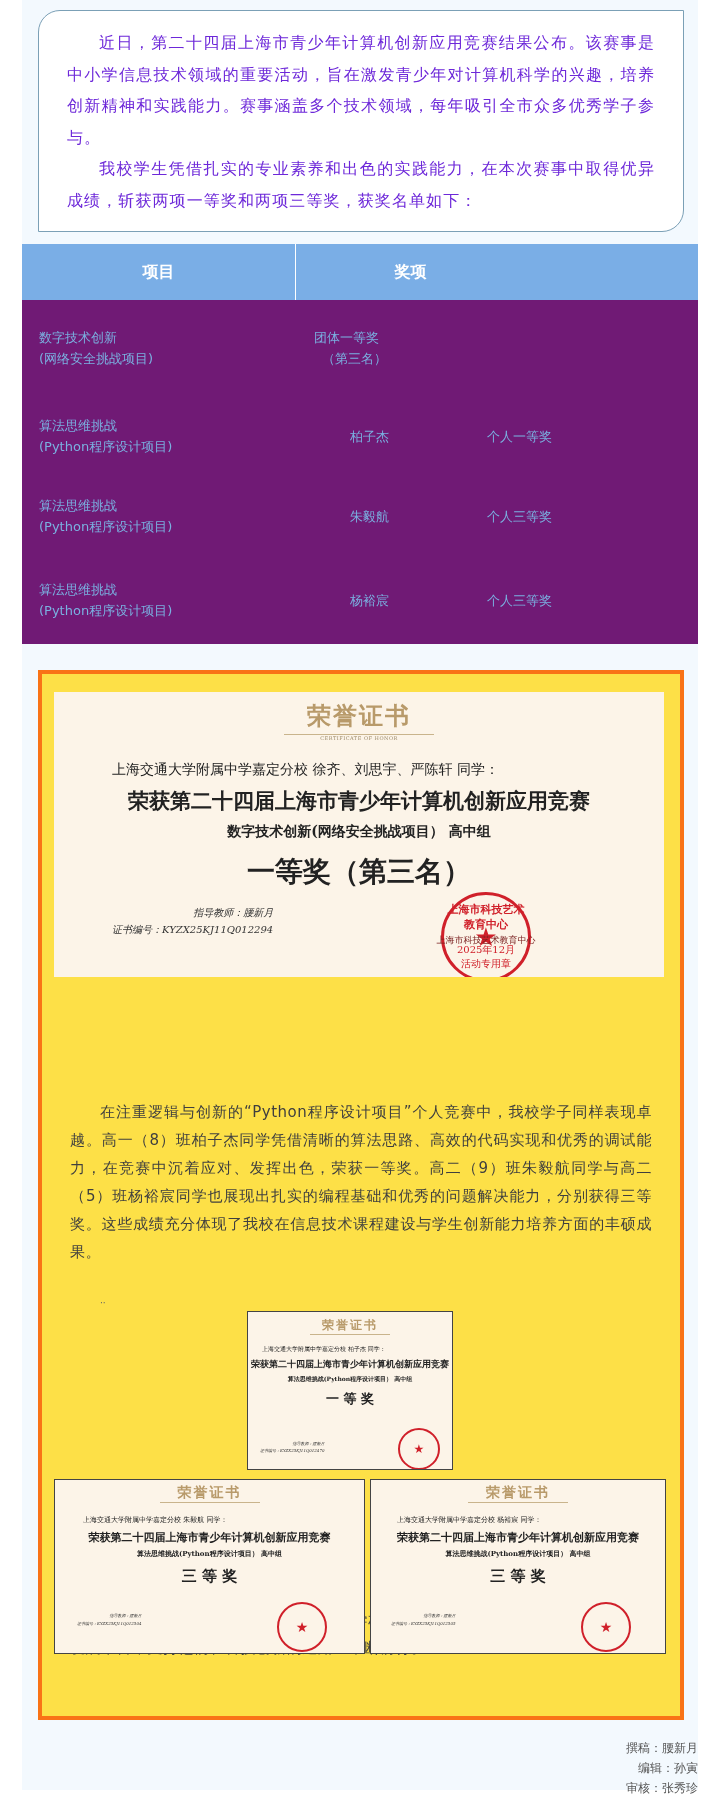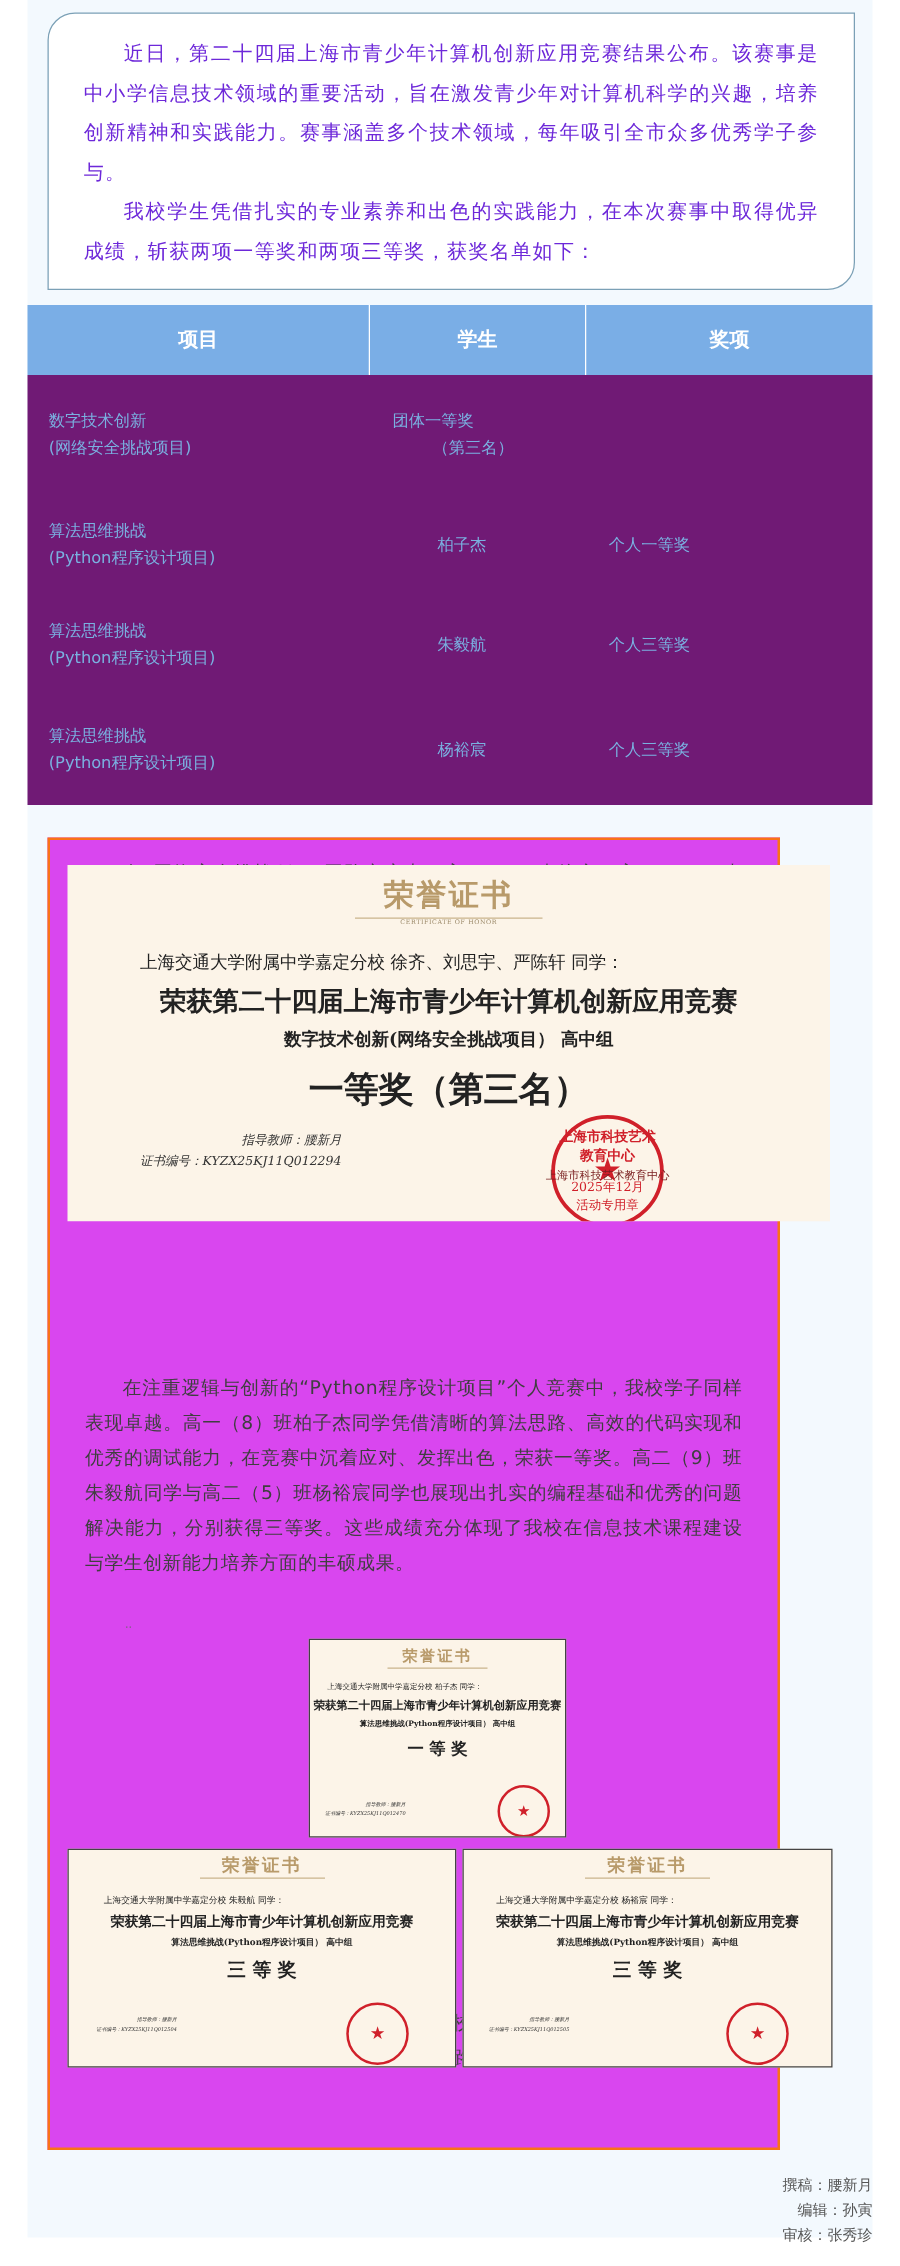--- a/index.html
+++ b/index.html
@@ -21,25 +21,25 @@
   .th { color: #ffffff; font-weight: bold; font-size: 16px; display: flex; align-items: center; justify-content: center; }
   .th.c1 { width: 274px; border-right: 1px solid #ffffff; }
   .th.c2 { width: 173px; border-right: 1px solid #ffffff; }
   .th.c3 { width: 229px; }
   .tbody { background: #701a75; }
   .tr { display: flex; height: 80px; align-items: center; }
   .td { font-size: 13px; color: #7ab0e0; line-height: 21px; }
   .td.c1 { width: 274px; padding-left: 17px; }
   .td.c2 { width: 173px; text-align: center; padding-right: 26px; }
   .td.c3 { width: 229px; padding-left: 18px; }
-  .td.c3 .sub { padding-left: 8px; display: block; margin-left: 24px; }
+  .td.c3 .sub { padding-left: 8px; display: block; }
 
   .card2 {
-    position: absolute; left: 38px; top: 670px; width: 586px; height: 1050px;
-    background: #d946ef; border: 2px solid #f97316;
+    position: absolute; left: 38px; top: 670px; width: 646px; height: 1050px;
+    background: #fde047; border: 4px solid #f97316;
     padding: 12px 28px 0 16px;
   }
   .para2 { font-size: 15px; line-height: 28px; letter-spacing: 0.5px; text-align: justify; text-indent: 2em; color: #3f3f3f; }
 
   .cert { position: absolute; background: #fcf4e8; text-align: center; color: #222; font-family: "DejaVu Serif", "Liberation Serif", serif; overflow: hidden; }
   .cert .ctitle { color: #b89a6a; font-weight: bold; letter-spacing: 2px; }
   .cert .csub { color: #9c8a6a; letter-spacing: 0.5px; }
   .cert .cline { margin: 0 auto; border-top: 1px solid #c9b48c; }
   .cert .school { text-align: left; }
   .cert .main { font-weight: bold; }
@@ -66,21 +66,20 @@
   <div class="bg"></div>
 
   <div class="card1">
     <p class="para">近日，第二十四届上海市青少年计算机创新应用竞赛结果公布。该赛事是中小学信息技术领域的重要活动，旨在激发青少年对计算机科学的兴趣，培养创新精神和实践能力。赛事涵盖多个技术领域，每年吸引全市众多优秀学子参与。</p>
     <p class="para">我校学生凭借扎实的专业素养和出色的实践能力，在本次赛事中取得优异成绩，斩获两项一等奖和两项三等奖，获奖名单如下：</p>
   </div>
 
   <div class="table">
     <div class="thead">
       <div class="th c1">项目</div>
-      <div class="th c2">学生</div>
       <div class="th c3">奖项</div>
     </div>
     <div class="tbody">
       <div class="tr" style="height:96px">
         <div class="td c1">
           <div>数字技术创新</div>
           <div>(网络安全挑战项目)</div>
         </div>
         <div class="td c3">
           <div>团体一等奖</div>

